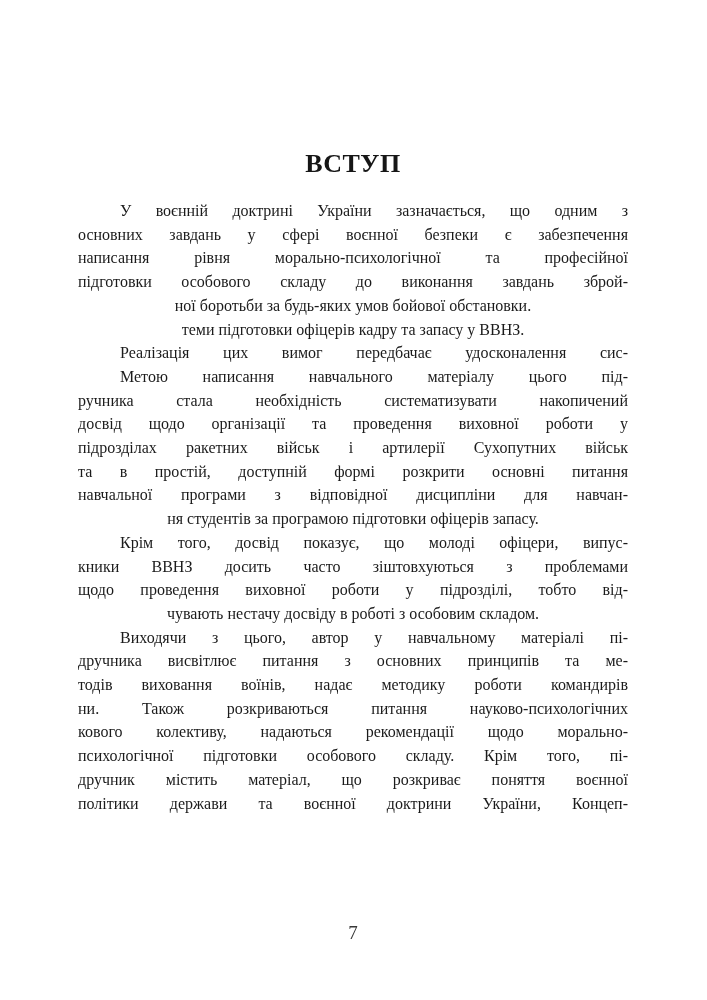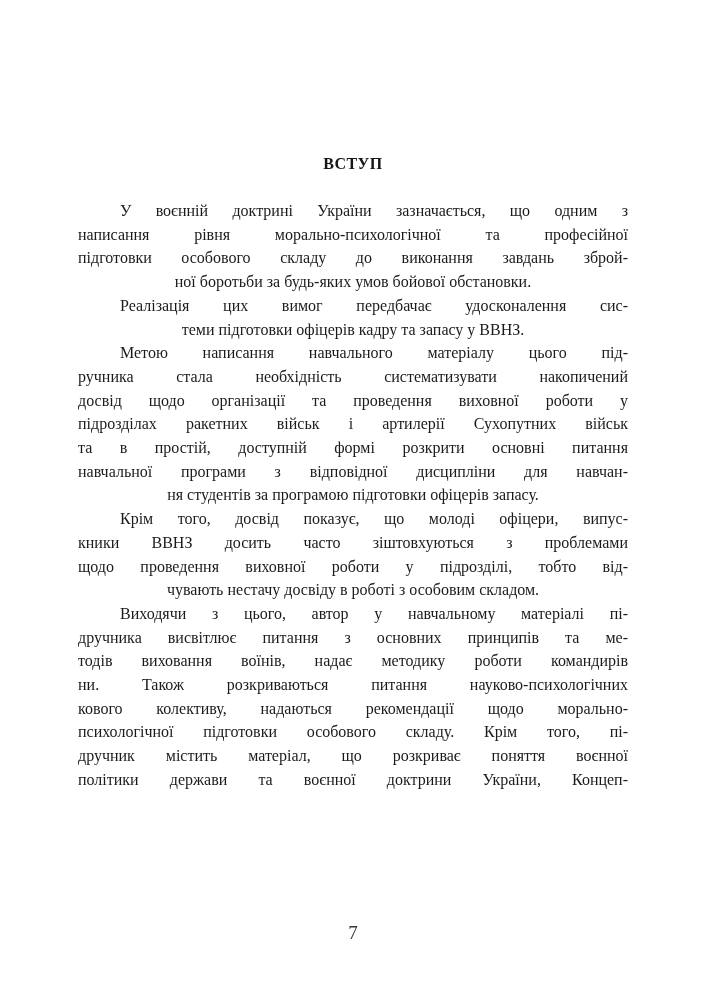--- a/index.html
+++ b/index.html
@@ -22,21 +22,21 @@
     height: 1000px;
     background: #ffffff;
   }
   .title {
     position: absolute;
     left: 78px;
     top: 151px;
     width: 550px;
     margin: 0;
     text-align: center;
-    font-size: 16px;
+    font-size: 26px;
     line-height: 26px;
     font-weight: bold;
     letter-spacing: 0.5px;
     color: #161616;
   }
   .body-text {
     position: absolute;
     left: 78px;
     top: 199px;
     width: 550px;
@@ -68,27 +68,28 @@
 </style>
 </head>
 <body>
 
 <div class="page">
   <h1 class="title">ВСТУП</h1>
 
   <div class="body-text" id="paragraphs">
       <div class="para">
         <div class="line indent just">У воєнній доктрині України зазначається, що одним з</div>
+        <div class="line just">основних завдань у сфері воєнної безпеки є забезпечення</div>
         <div class="line just">написання рівня морально-психологічної та професійної</div>
         <div class="line just">підготовки особового складу до виконання завдань зброй-</div>
         <div class="line">ної боротьби за будь-яких умов бойової обстановки.</div>
       </div>
       <div class="para">
+        <div class="line">теми підготовки офіцерів кадру та запасу у ВВНЗ.</div>
         <div class="line indent just">Реалізація цих вимог передбачає удосконалення сис-</div>
-        <div class="line">теми підготовки офіцерів кадру та запасу у ВВНЗ.</div>
       </div>
       <div class="para">
         <div class="line indent just">Метою написання навчального матеріалу цього під-</div>
         <div class="line just">ручника стала необхідність систематизувати накопичений</div>
         <div class="line just">досвід щодо організації та проведення виховної роботи у</div>
         <div class="line just">підрозділах ракетних військ і артилерії Сухопутних військ</div>
         <div class="line just">та в простій, доступній формі розкрити основні питання</div>
         <div class="line just">навчальної програми з відповідної дисципліни для навчан-</div>
         <div class="line">ня студентів за програмою підготовки офіцерів запасу.</div>
       </div>

